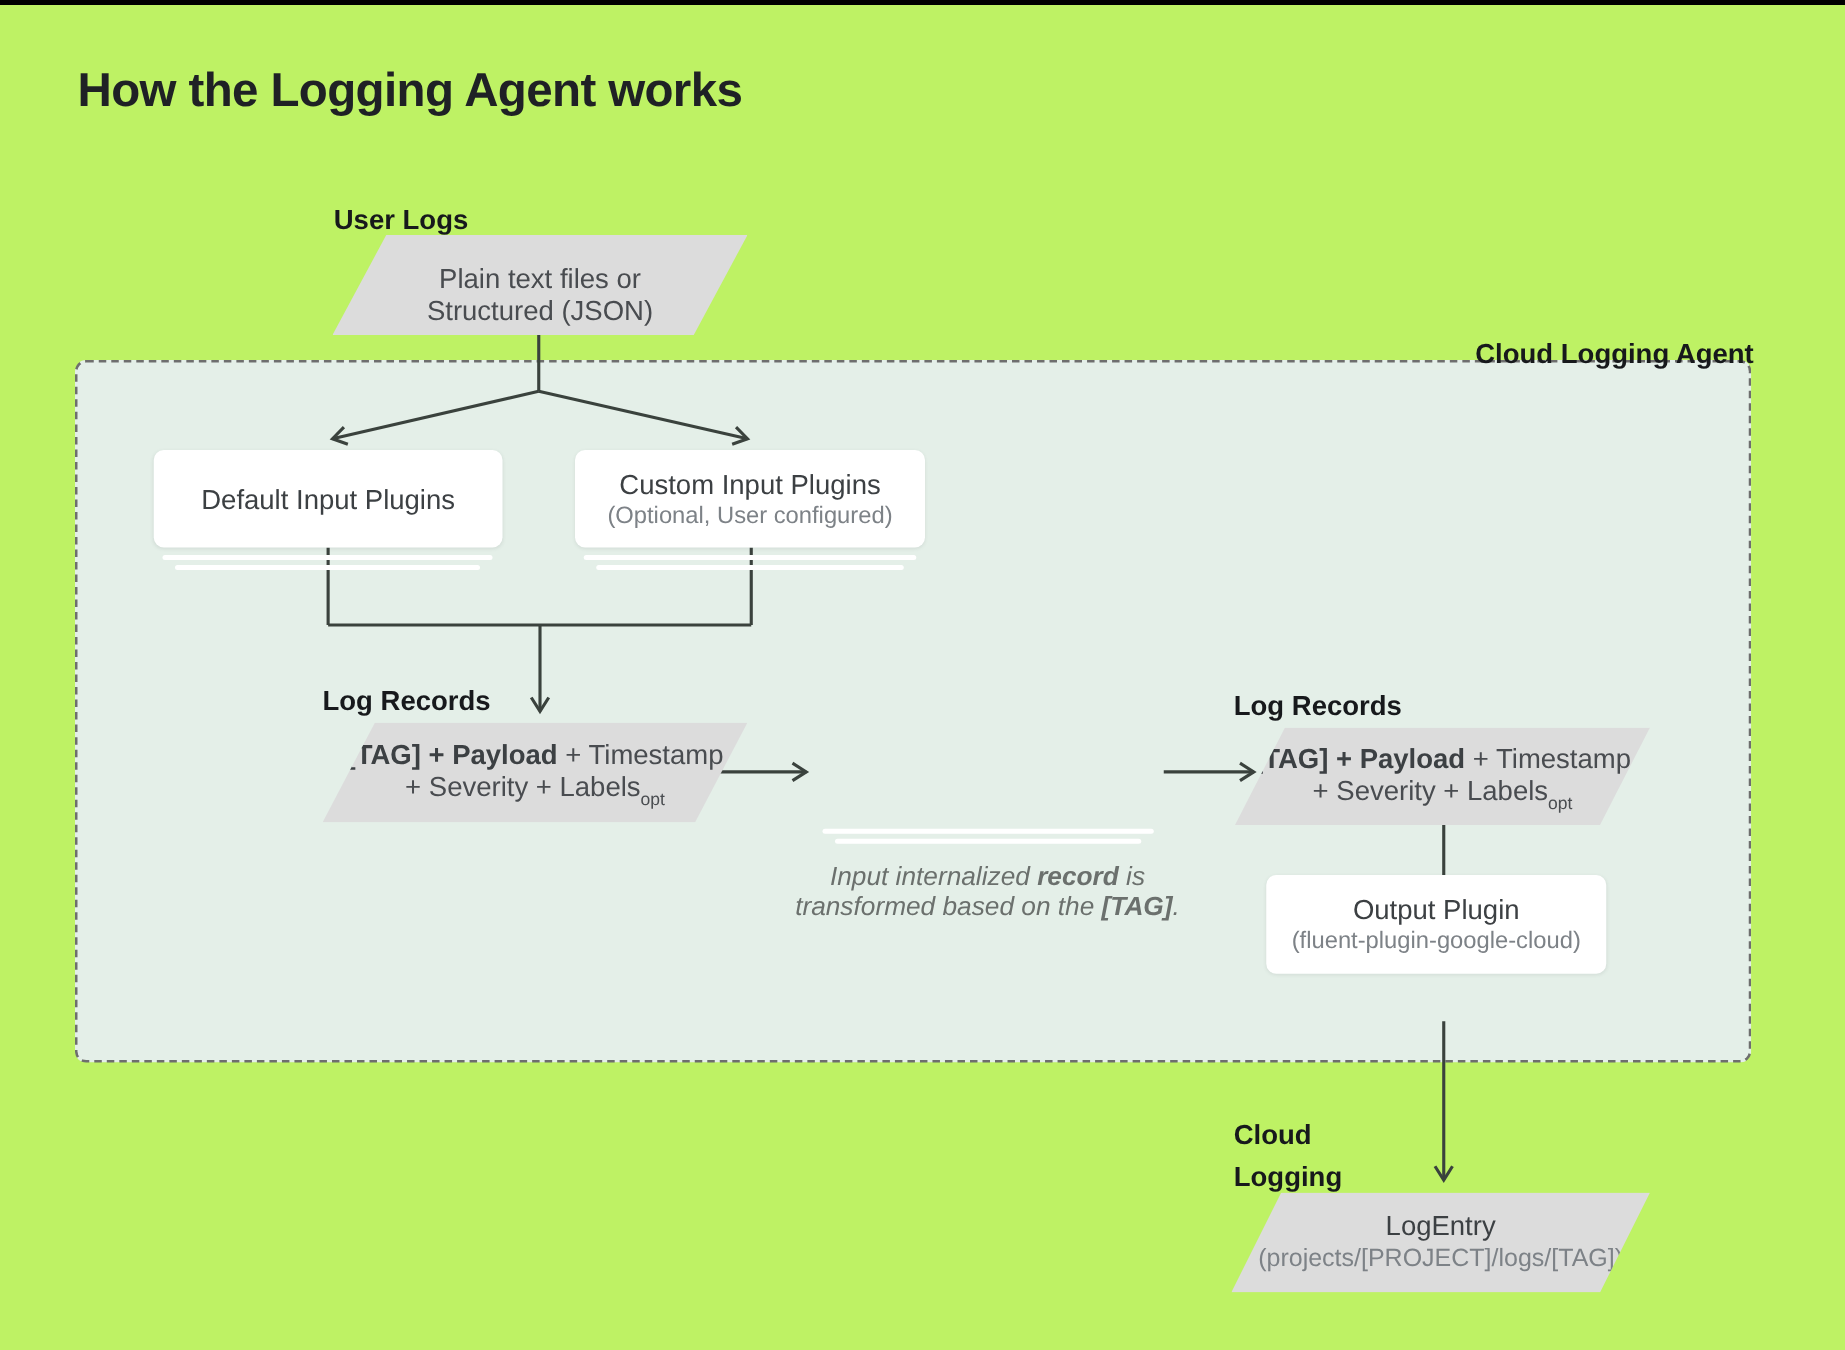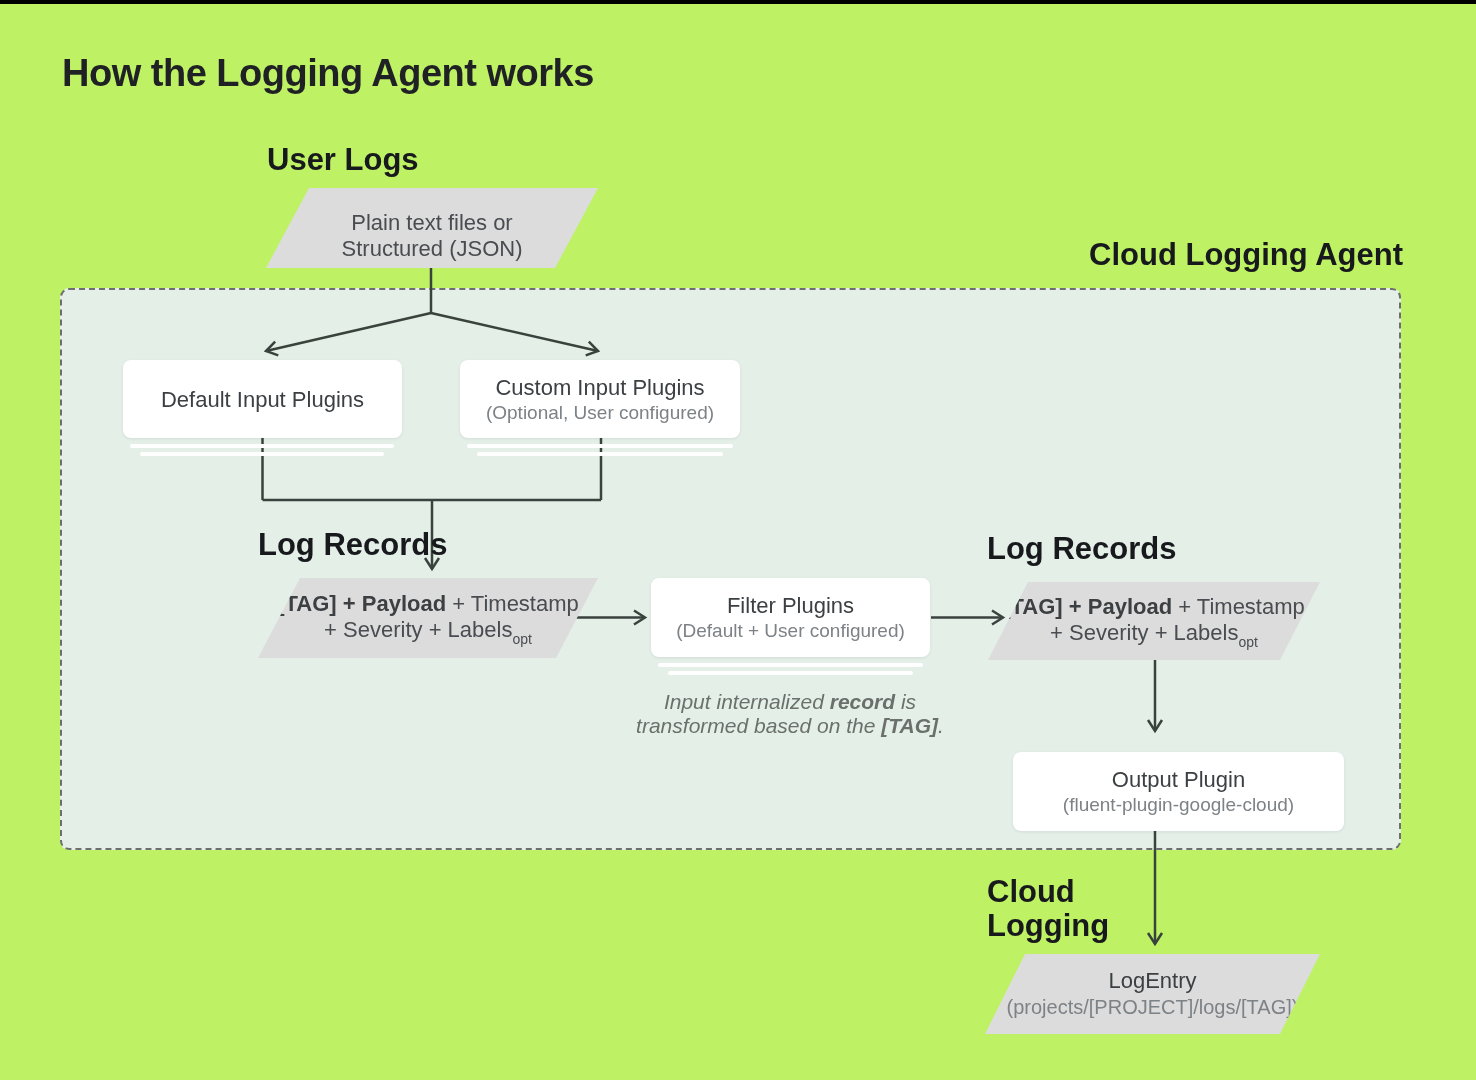--- a/index.html
+++ b/index.html
@@ -8,22 +8,22 @@
     background:#bef264;
     font-family:"Liberation Sans",sans-serif;
     color:#1f2125;
   }
   .topbar{position:absolute;left:0;top:0;width:1476px;height:4px;background:#000;}
   .page-title{
     position:absolute;left:62px;top:52px;
     font-size:38px;font-weight:700;letter-spacing:-0.5px;color:#1f2125;white-space:nowrap;
   }
   .lbl{
-    position:absolute;font-size:31px;font-weight:700;color:#17191c;
-    line-height:34px;white-space:nowrap;
+    position:absolute;font-size:22px;font-weight:700;color:#17191c;
+    line-height:34px;white-space:nowrap;margin-top:16px;
   }
   .agent-area{
     position:absolute;left:60px;top:288px;width:1341px;height:562px;
     background:#e4efe8;border:2px dashed #6e6e6e;border-radius:9px;
     box-sizing:border-box;
   }
   svg.connectors{position:absolute;left:0;top:0;overflow:visible;}
   .par{
     position:absolute;background:#dcdcdc;
     display:flex;flex-direction:column;justify-content:center;align-items:center;
@@ -51,21 +51,21 @@
 <div id="canvas">
 
   <div class="topbar"></div>
 
   <div class="page-title">How the Logging Agent works</div>
 
   <div class="agent-area"></div>
 
   <div class="lbl" style="left:267px;top:143px;">User Logs</div>
 
-  <div class="lbl" style="right:73px;top:238px;left:auto;position:absolute;">Cloud Logging Agent</div>
+  <div class="lbl" style="right:73px;top:250px;left:auto;position:absolute;">Cloud Logging Agent</div>
 
   <svg class="connectors" width="1476" height="1080" viewBox="0 0 1476 1080">
     <defs>
       <marker id="arw" markerUnits="userSpaceOnUse" markerWidth="30" markerHeight="30" viewBox="-15 -15 30 30" refX="0" refY="0" orient="auto">
         <path d="M-11,-7 L0,0 L-11,7" fill="none" stroke="#3a423d" stroke-width="2.5"></path>
       </marker>
     </defs>
     <g stroke="#3a423d" stroke-width="2.5" fill="none">
       <path d="M431 268 V313"></path>
       <path d="M431 313 L266 351" marker-end="url(#arw)"></path>
@@ -101,41 +101,37 @@
   <div class="bar" style="left:477px;top:452px;width:246px;"></div>
 
   <div class="lbl" style="left:258px;top:528px;">Log Records</div>
 
   <div class="par" style="left:258px;top:578px;width:340px;height:80px;
        clip-path:polygon(42px 0,340px 0,298px 80px,0 80px);">
     <div><span class="b">[TAG] + Payload</span><span> + Timestamp</span></div>
     <div><span>+ Severity + Labels</span><span class="sub">opt</span></div>
   </div>
 
-  <div class="node" style="left:651px;top:578px;width:279px;height:79px;">
-    <div class="t">Filter Plugins</div>
-    <div class="s">(Default + User configured)</div>
-  </div>
   <div class="bar" style="left:658px;top:663px;width:265px;"></div>
   <div class="bar" style="left:668px;top:671px;width:245px;"></div>
 
   <div class="note">
     <div><span>Input internalized </span><span class="b">record</span><span> is</span></div>
     <div><span>transformed based on the </span><span class="b">[TAG]</span><span>.</span></div>
   </div>
 
   <div class="lbl" style="left:987px;top:532px;">Log Records</div>
 
   <div class="par" style="left:988px;top:582px;width:332px;height:78px;
        clip-path:polygon(40px 0,332px 0,292px 78px,0 78px);">
     <div><span class="b">[TAG] + Payload</span><span> + Timestamp</span></div>
     <div><span>+ Severity + Labels</span><span class="sub">opt</span></div>
   </div>
 
-  <div class="node" style="left:1013px;top:752px;width:331px;height:79px;">
+  <div class="node" style="left:1013px;top:700px;width:272px;height:79px;">
     <div class="t">Output Plugin</div>
     <div class="s">(fluent-plugin-google-cloud)</div>
   </div>
 
   <div class="lbl" style="left:987px;top:875px;">
     <div>Cloud</div>
     <div>Logging</div>
   </div>
 
   <div class="par" style="left:985px;top:954px;width:335px;height:80px;

